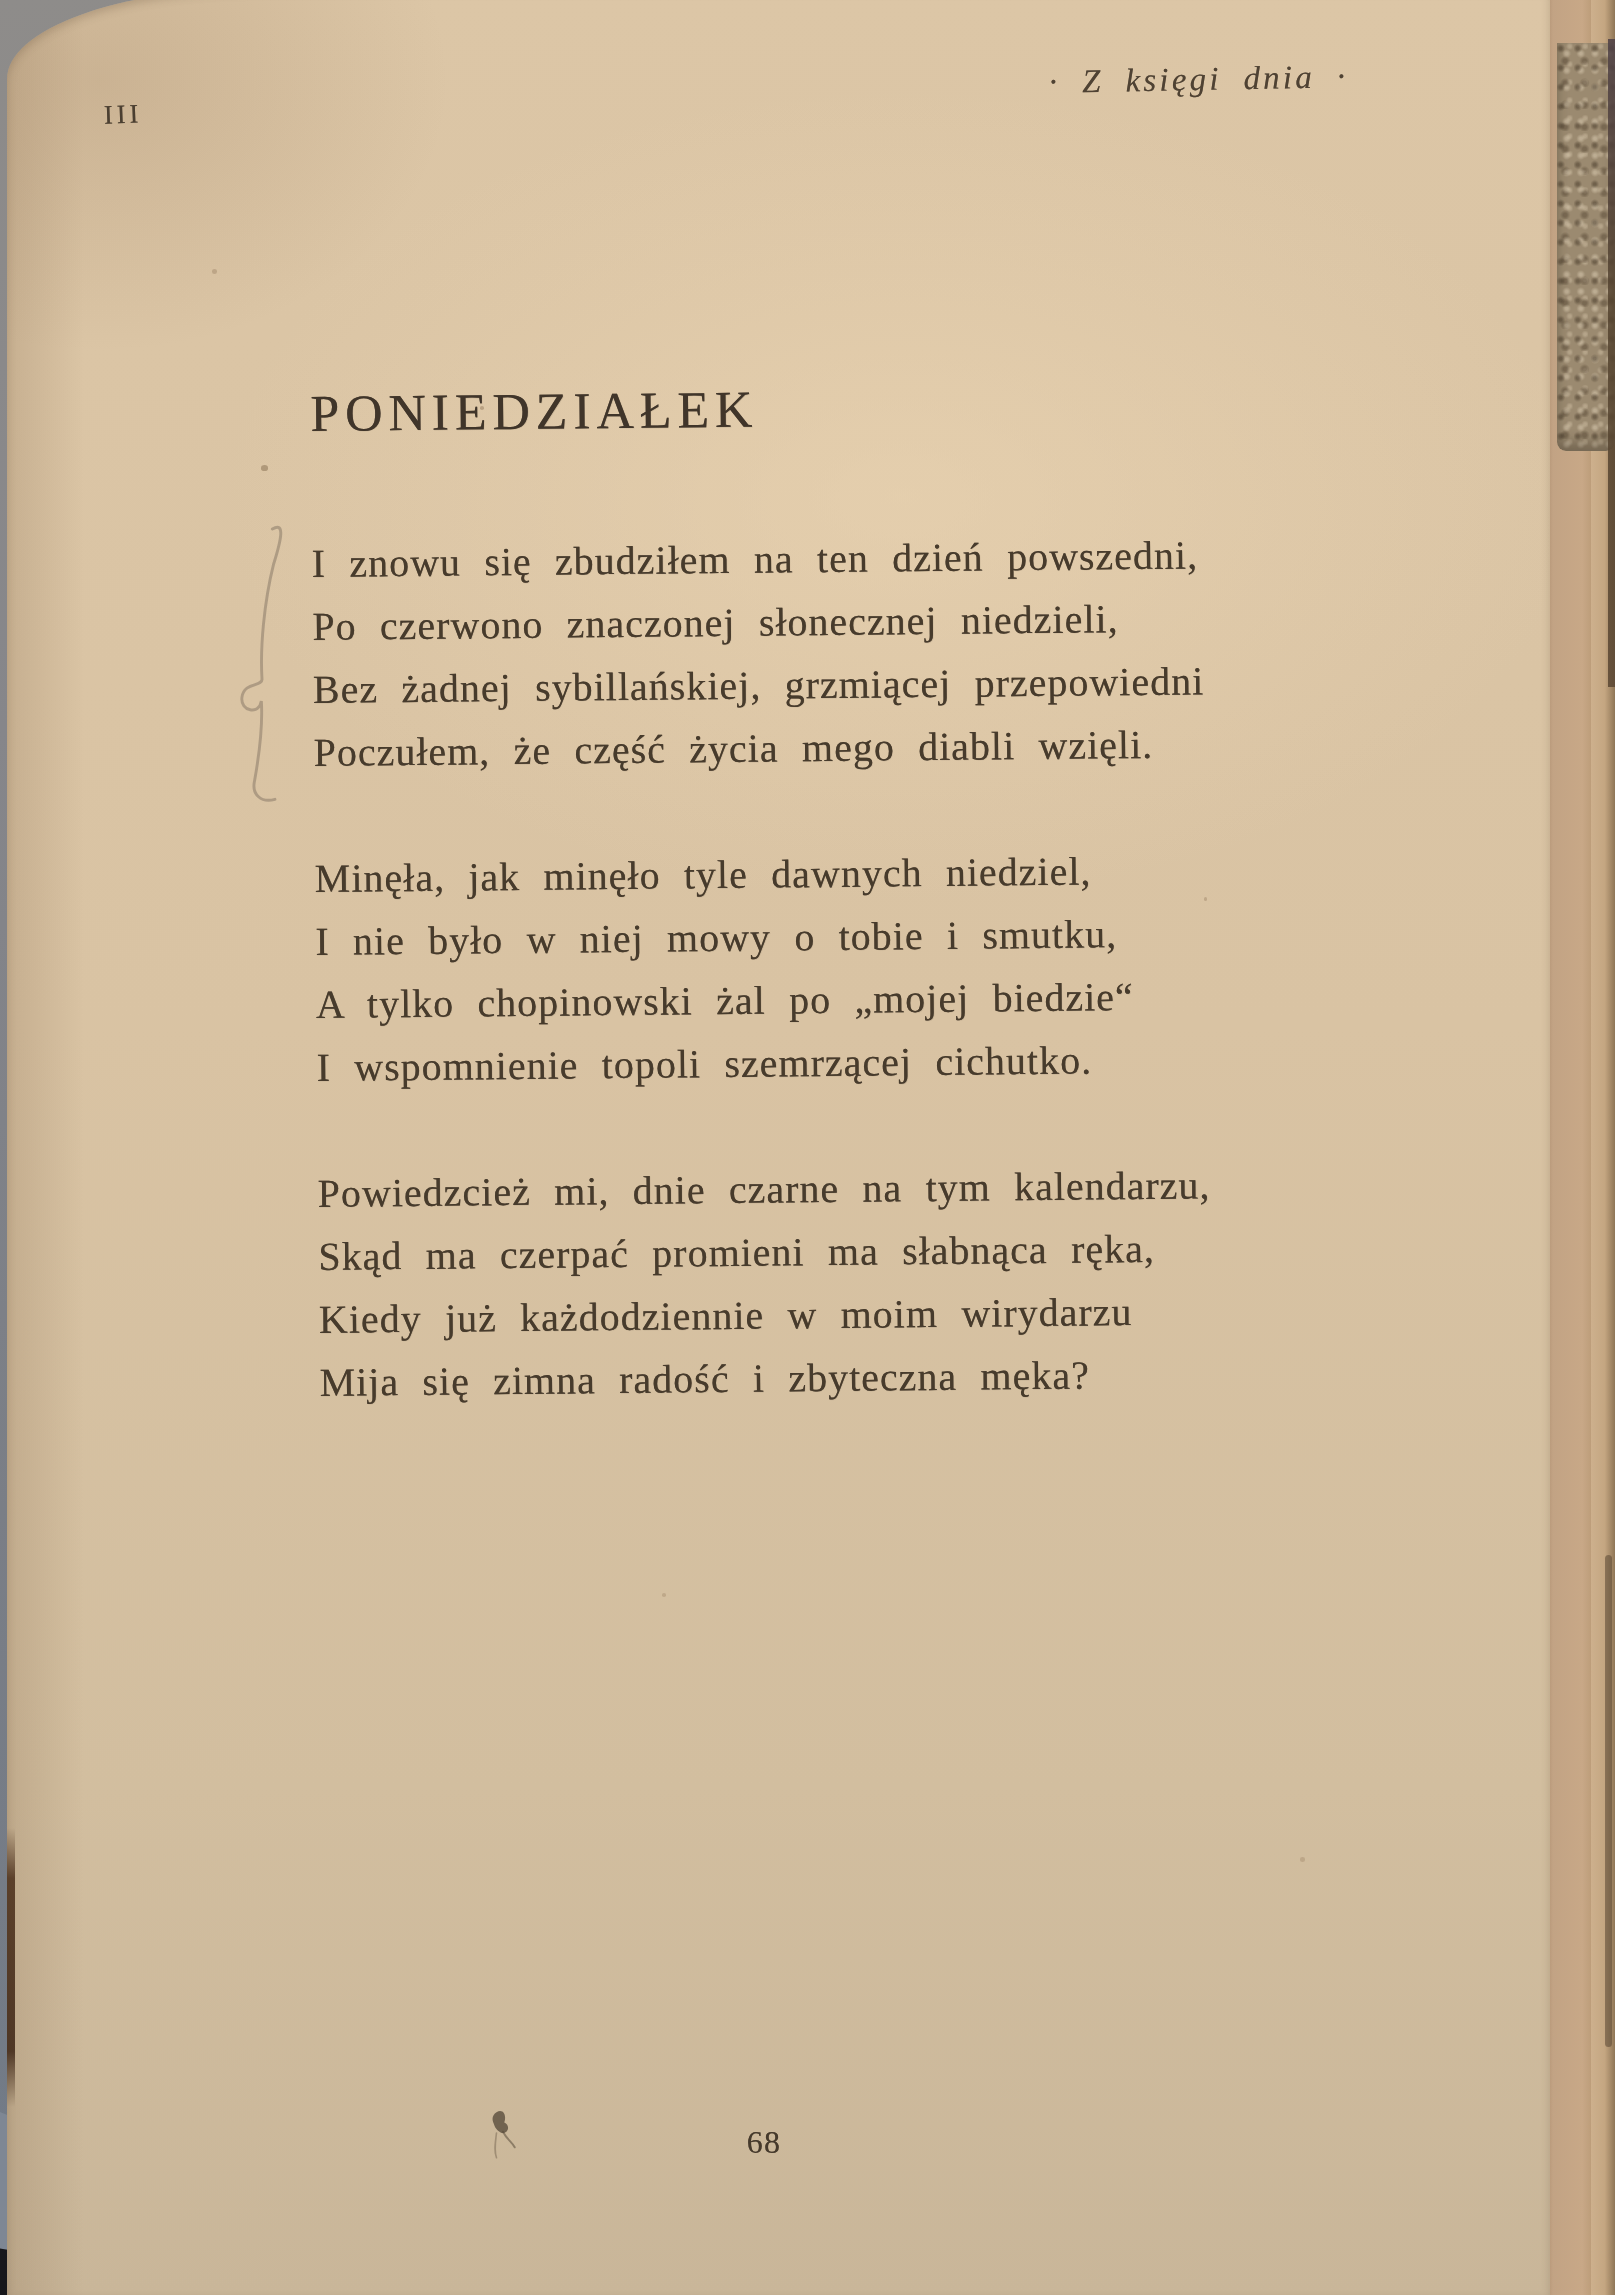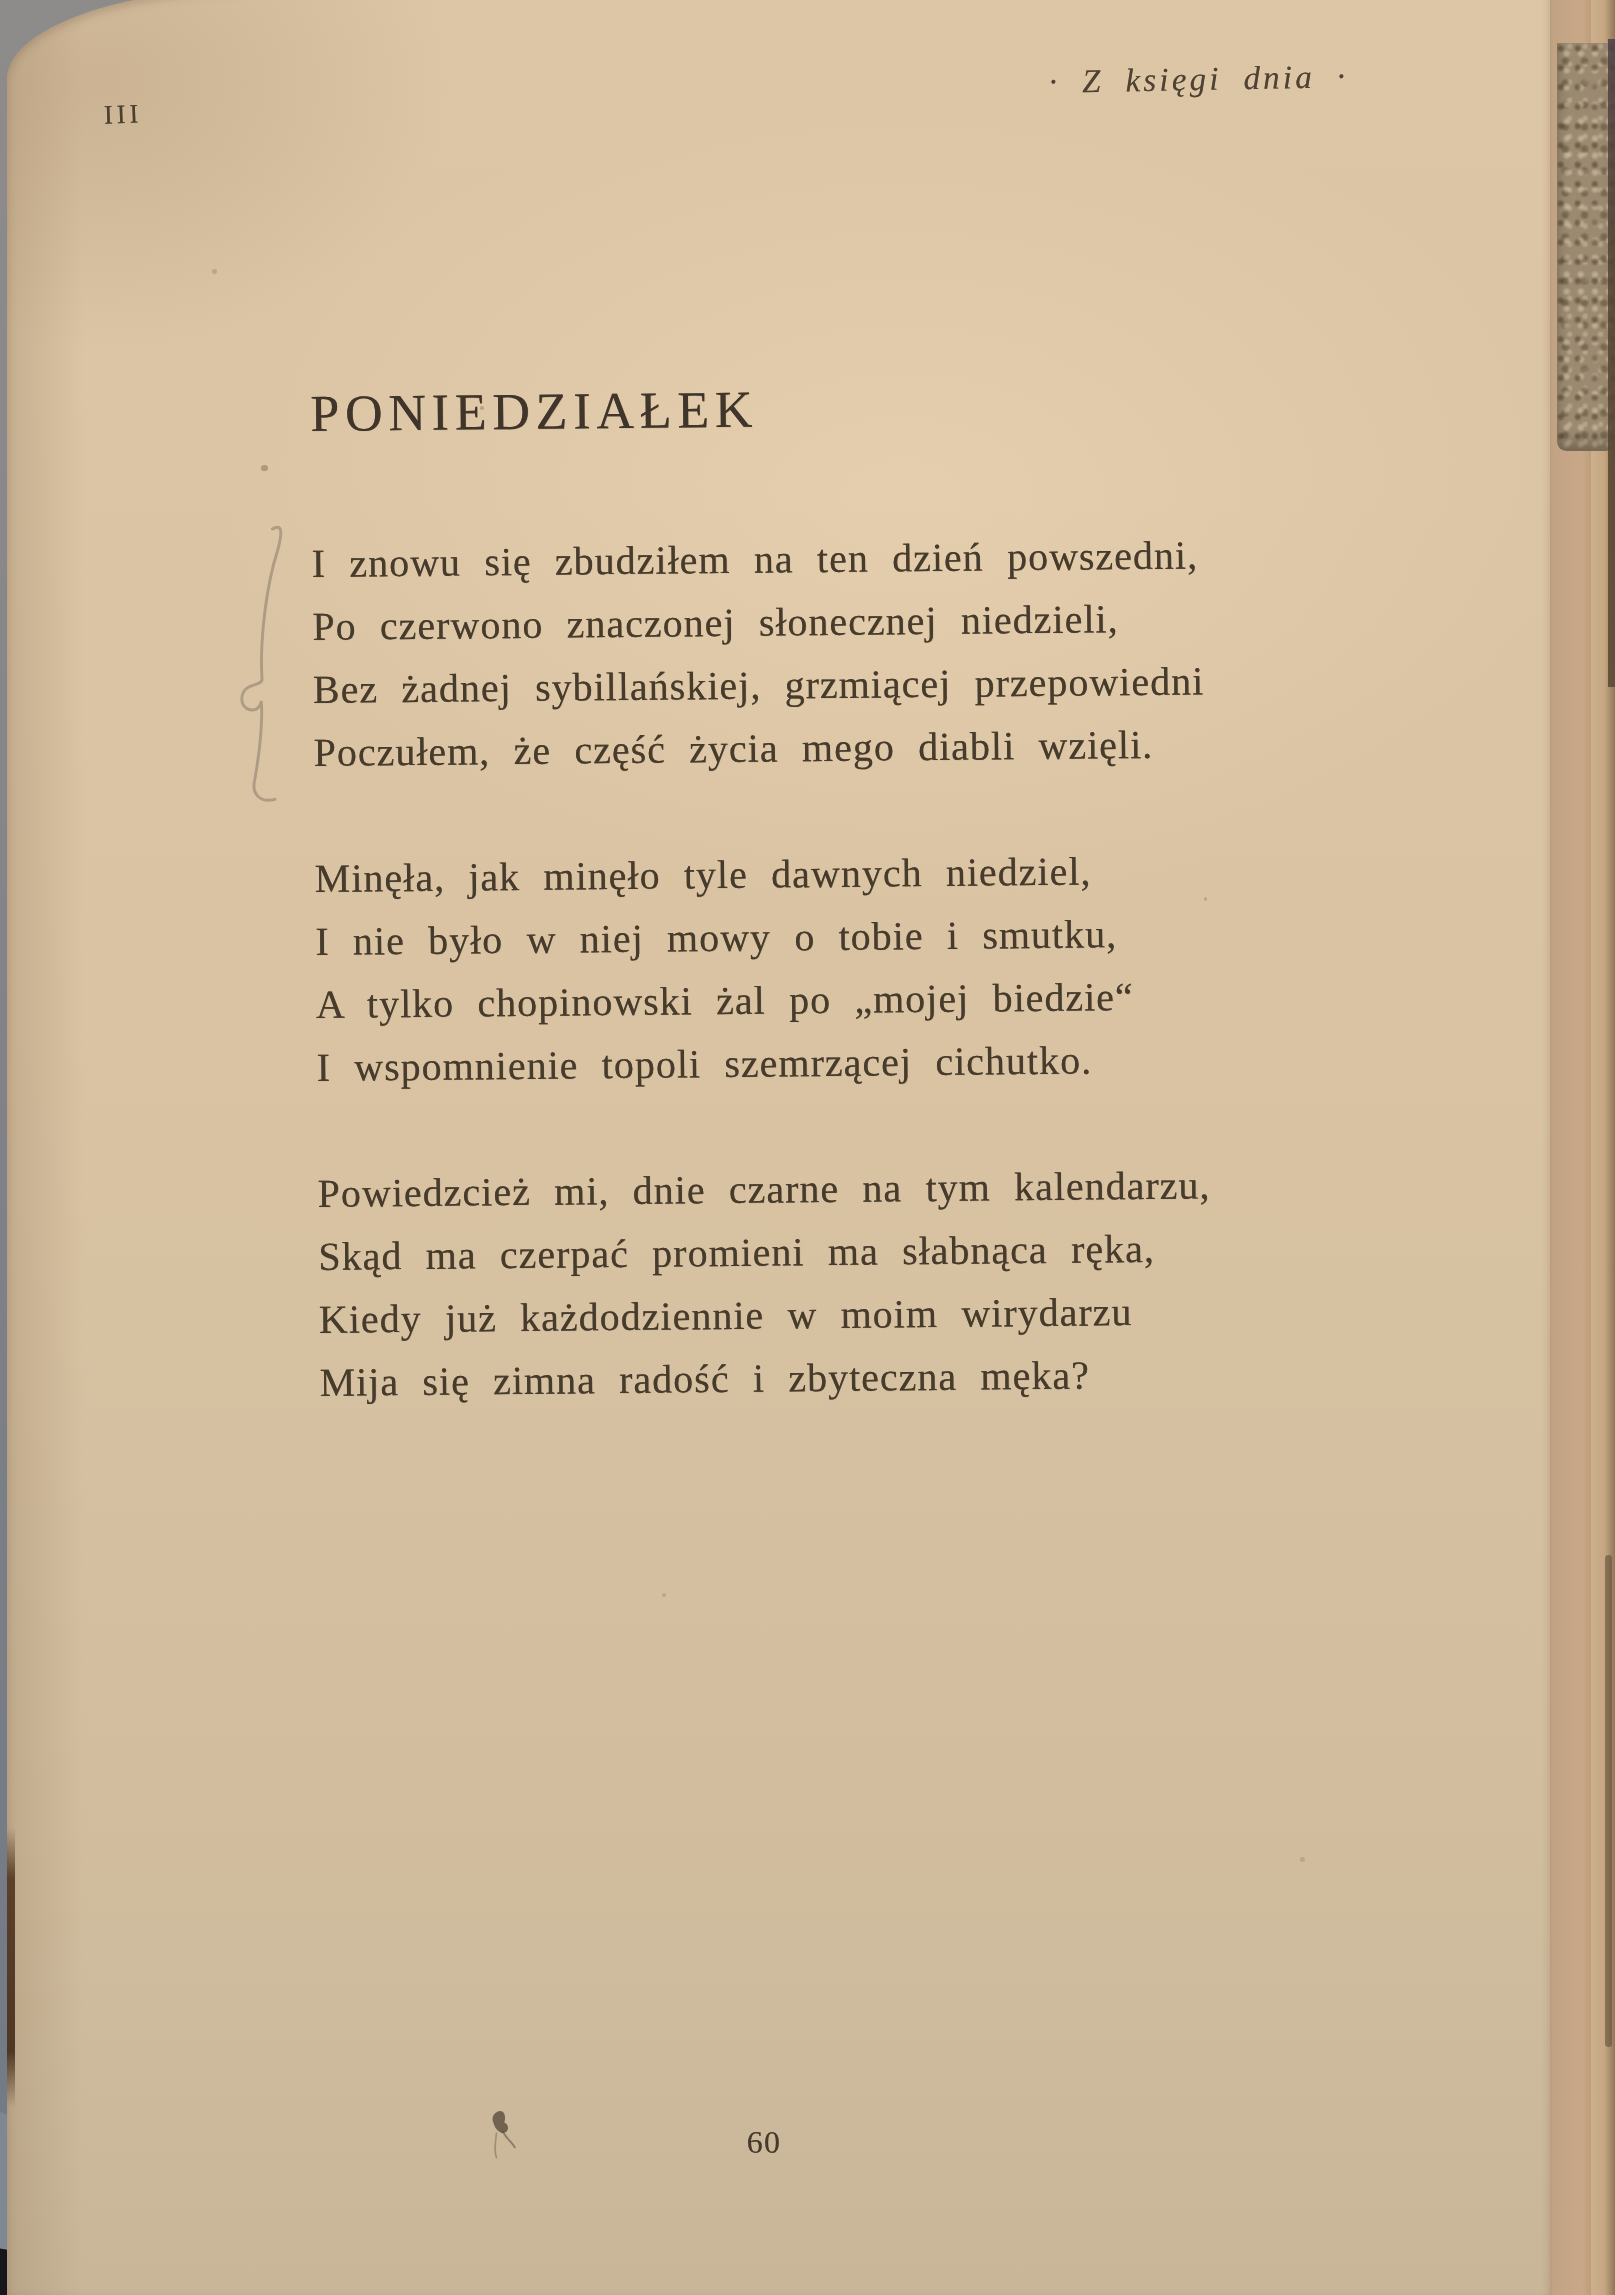--- a/index.html
+++ b/index.html
@@ -182,21 +182,21 @@
       </div>
 
       <div class="stanza stanza-3">
         <div class="poem-line">Powiedzcież mi, dnie czarne na tym kalendarzu,</div>
         <div class="poem-line">Skąd ma czerpać promieni ma słabnąca ręka,</div>
         <div class="poem-line">Kiedy już każdodziennie w moim wirydarzu</div>
         <div class="poem-line">Mija się zimna radość i zbyteczna męka?</div>
       </div>
     </div>
 
-    <div class="page-number">60</div>
+    <div class="page-number">68</div>
 
     <svg class="ink-smudge" width="52" height="65" viewBox="0 0 80 100">
       <path d="M 30 8 C 40 2, 46 12, 42 24 C 52 28, 48 42, 38 40
                C 34 38, 28 34, 26 26 C 22 18, 24 12, 30 8 Z" fill="#4a3e30" opacity="0.7"></path>
       <path d="M 40 38 C 46 50, 54 54, 58 62" fill="none" stroke="#5a4c3a" stroke-width="3" opacity="0.55" stroke-linecap="round"></path>
       <path d="M 30 40 C 28 56, 26 68, 30 78" fill="none" stroke="#6a5a46" stroke-width="2.5" opacity="0.45" stroke-linecap="round"></path>
     </svg>
 
     <div class="speck s1"></div>
     <div class="speck s2"></div>

